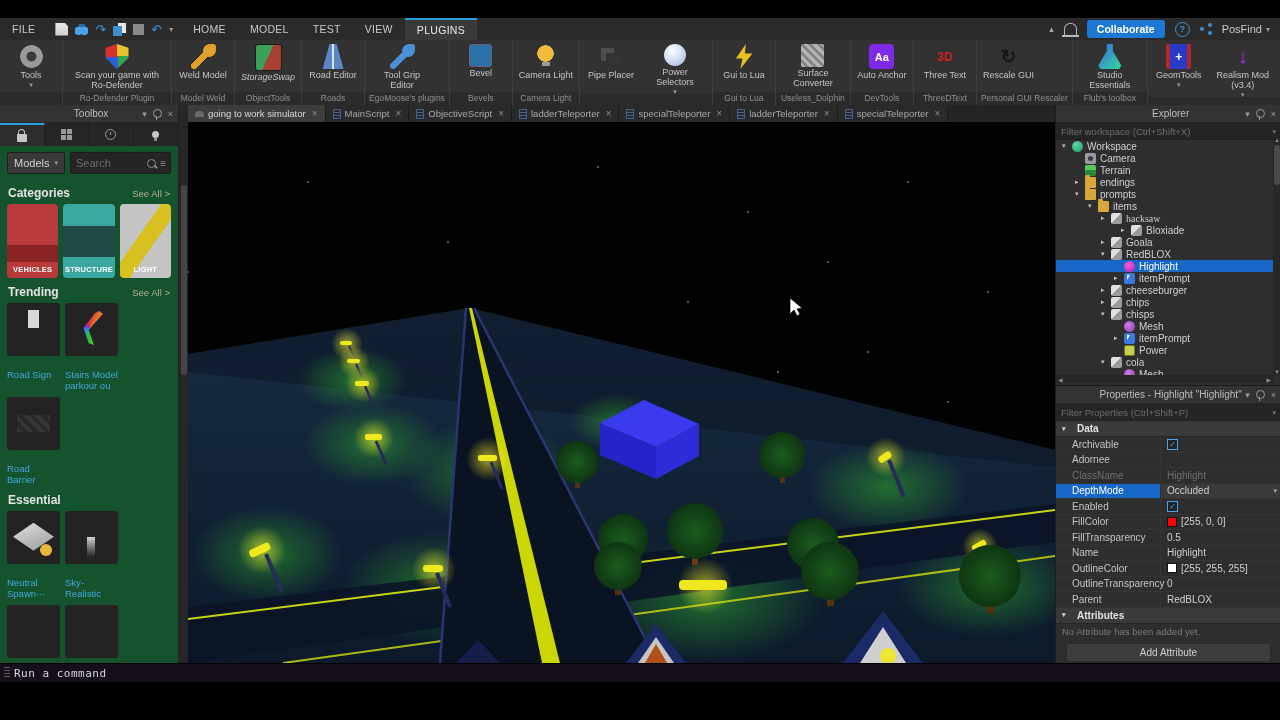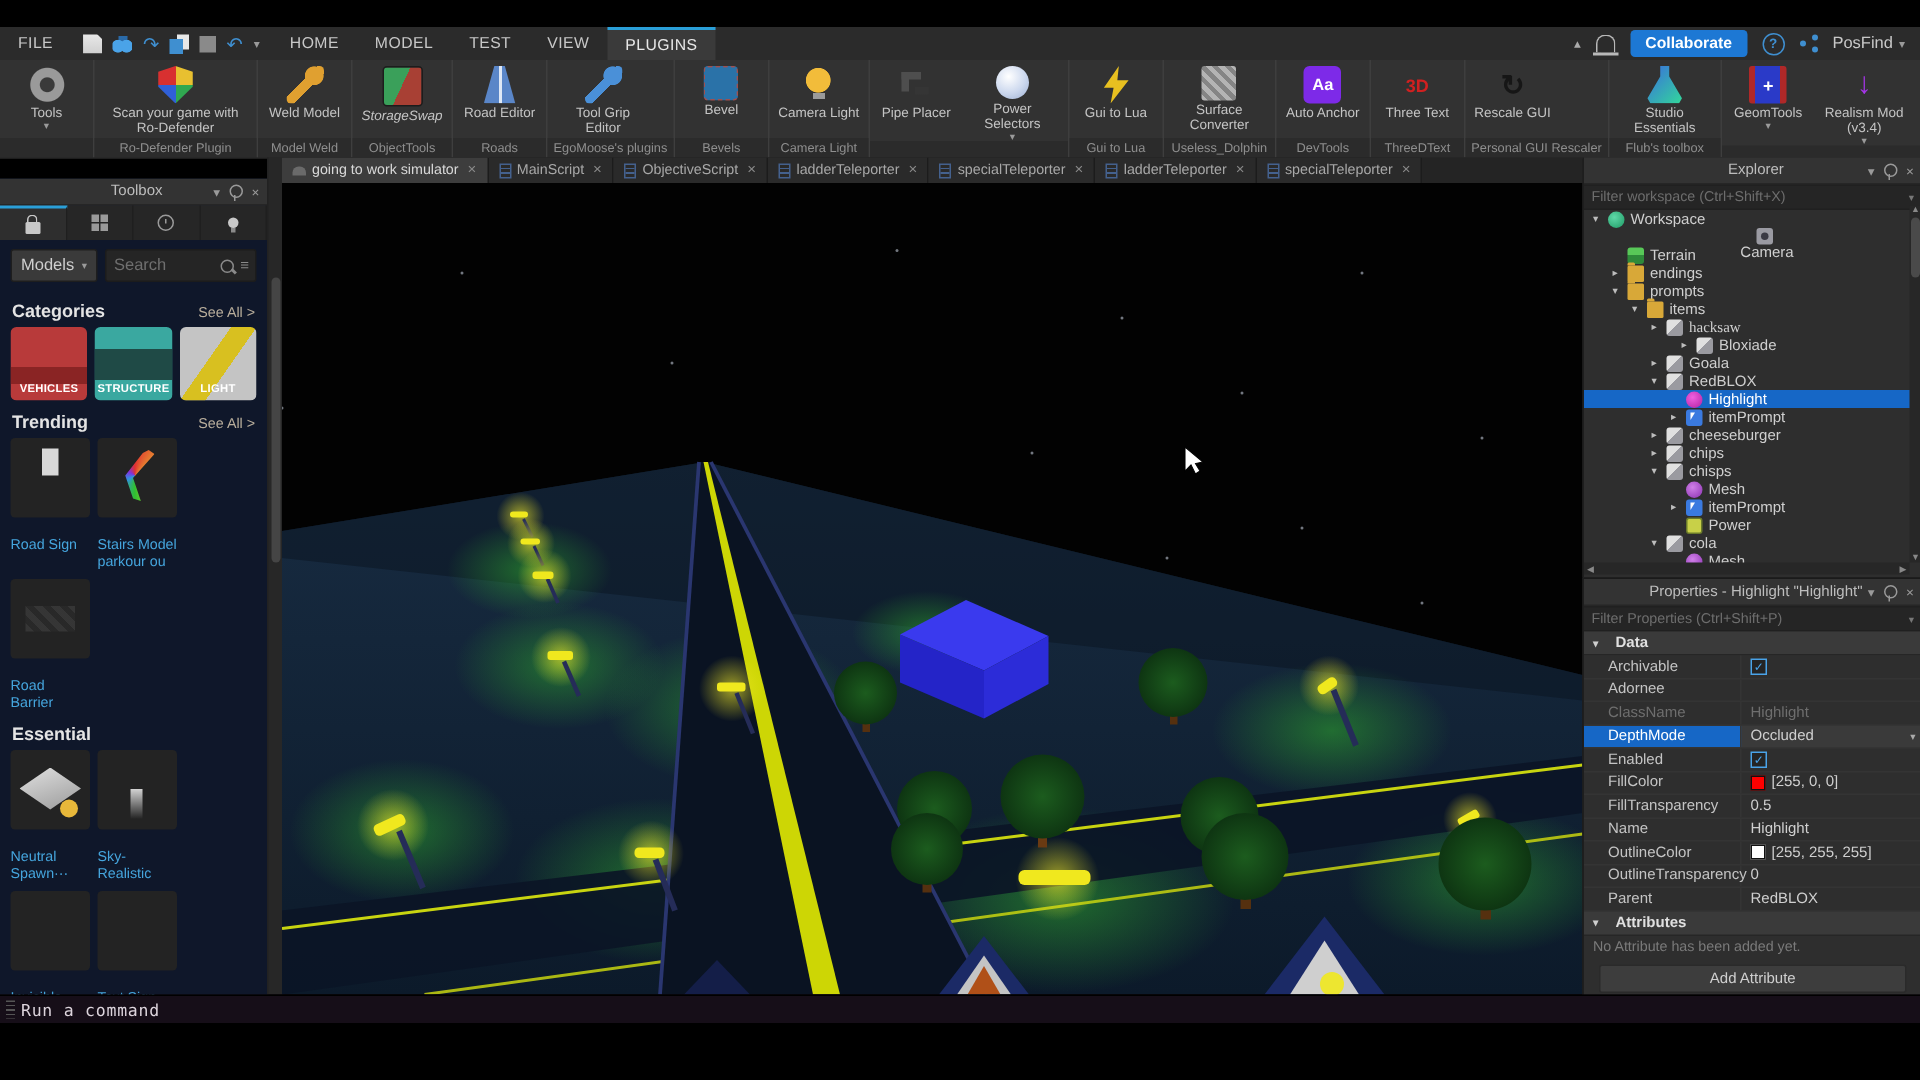--- a/index.html
+++ b/index.html
@@ -54,21 +54,21 @@
   .ric-lua{clip-path:polygon(58% 0,18% 58%,44% 58%,36% 100%,84% 38%,54% 38%);background:#e8c020;}
   .ric-surface{background:repeating-linear-gradient(45deg,#b4b4b4 0 3px,#858585 3px 6px);border-radius:2px;width:23px;height:23px;}
   .ric-aa{background:#7d2ae8;color:#fff;font-size:11px;border-radius:4px;}
   .ric-3d{color:#d02020;font-size:12px;font-weight:900;}
   .ric-rescale{color:#161616;font-size:19px;}
   .ric-flask{clip-path:polygon(38% 0,62% 0,62% 28%,96% 86%,88% 100%,12% 100%,4% 86%,38% 28%);background:linear-gradient(135deg,#3a6ae0,#32d89a);}
   .ric-geom{background:linear-gradient(90deg,#b02828 0 16%,#2a3ac8 16% 84%,#b02828 84%);color:#fff;font-size:12px;border-radius:2px;}
   .ric-realism{color:#a535e8;font-size:20px;}
 
   
-  #toolbox{top:119px;left:0;width:178px;height:558px;background:#0f172a;overflow:hidden;}
+  #toolbox{top:105px;left:0;width:178px;height:558px;background:#14532d;overflow:hidden;}
   .panel-hdr{height:17px;background:#333;display:flex;align-items:center;color:#bdbdbd;font-size:10px;border-bottom:1px solid #262626;}
   .panel-hdr .title{flex:1;text-align:center;white-space:nowrap;overflow:hidden;}
   .panel-hdr .hicons{display:flex;gap:6px;padding-right:5px;align-items:center;color:#9a9a9a;font-size:9px;}
   .pin{width:7px;height:7px;border:1.5px solid #9a9a9a;border-radius:50%;position:relative;}
   .pin::after{content:"";position:absolute;left:2px;top:6px;width:1.5px;height:4px;background:#9a9a9a;}
   #tb-tabs{display:flex;height:23px;background:#262626;}
   .tb-tab{flex:1;display:flex;align-items:center;justify-content:center;border-right:1px solid #1f1f1f;}
   .tb-tab.active{background:#2e2e2e;border-top:2px solid #2a9fd8;}
   .i-lock{width:10px;height:8px;background:#c8c8c8;border-radius:1px;position:relative;margin-top:4px;}
   .i-lock::before{content:"";position:absolute;left:1.5px;top:-5px;width:7px;height:5px;border:1.5px solid #c8c8c8;border-bottom:none;border-radius:4px 4px 0 0;box-sizing:border-box;}
@@ -82,21 +82,21 @@
   #models-dd .dd-caret{font-size:7px;color:#9a9a9a;}
   #tb-searchbox{flex:1;background:#252525;border:1px solid #1c1c1c;border-radius:2px;height:20px;display:flex;align-items:center;padding:0 5px;gap:4px;}
   #tb-searchbox .ph{flex:1;color:#6f6f6f;}
   .mag{width:7px;height:7px;border:1.5px solid #8a8a8a;border-radius:50%;position:relative;}
   .mag::after{content:"";position:absolute;left:6px;top:6px;width:4px;height:1.5px;background:#8a8a8a;transform:rotate(45deg);}
   .filt{color:#8a8a8a;font-size:10px;letter-spacing:-1px;}
   .tb-section-hdr{display:flex;align-items:baseline;padding:7px 8px 4px;}
   .tb-section-hdr .st{font-weight:bold;color:#e4e4e4;font-size:12px;flex:1;}
   .tb-section-hdr .sa{color:#b9ae9c;font-size:9.5px;}
   .cards{display:flex;gap:5px;padding:0 7px;}
-  .cat-card{width:53px;height:49px;border-radius:4px;position:relative;overflow:hidden;}
+  .cat-card{width:53px;height:74px;border-radius:4px;position:relative;overflow:hidden;}
   .cat-card .cl{position:absolute;bottom:4px;left:0;right:0;text-align:center;color:#fff;font-size:7.5px;font-weight:bold;letter-spacing:.2px;}
   .grid3{display:flex;flex-wrap:wrap;gap:5px;padding:0 7px;}
   .titem{width:53px;}
   .titem .th{width:53px;height:53px;border-radius:3px;background:#232323;position:relative;overflow:hidden;display:flex;align-items:center;justify-content:center;}
   .titem .tl{color:#45a5dd;font-size:9.5px;line-height:1.15;margin-top:14px;word-wrap:break-word;}
   .th-roadsign{background:linear-gradient(90deg,transparent 47%,#b8b8b8 47% 53%,transparent 53%) #232323;}
   .th-roadsign::after{content:"";position:absolute;left:21px;top:7px;width:11px;height:18px;background:#d8d8d8;}
   .th-stairs{background:#232323;}
   .th-stairs::after{content:"";position:absolute;left:12px;top:8px;width:26px;height:34px;background:conic-gradient(#e03030,#e8a030,#e8e030,#30c030,#3090e0,#8030e0,#e03030);clip-path:polygon(85% 0,100% 8%,45% 55%,65% 100%,45% 95%,25% 50%,70% 6%);}
   .th-barrier{background:#1d1d1d;}
@@ -691,21 +691,21 @@
     <div class="filter-row">
       <span>Filter workspace (Ctrl+Shift+X)</span>
         <span class="fcaret">▾</span>
     </div>
     <div id="tree">
         <div class="trow" style="padding-left: 6px;">
           <span class="tarrow">▾</span>
           <span class="ticon ti-workspace"></span>
           <span>Workspace</span>
         </div>
-        <div class="trow" style="padding-left: 19px; flex-direction: column;">
+        <div class="trow" style="padding-left: 19px;">
           <span class="tarrow"></span>
           <span class="ticon ti-camera"></span>
           <span>Camera</span>
         </div>
         <div class="trow" style="padding-left: 19px;">
           <span class="tarrow"></span>
           <span class="ticon ti-terrain"></span>
           <span>Terrain</span>
         </div>
         <div class="trow" style="padding-left: 19px;">

